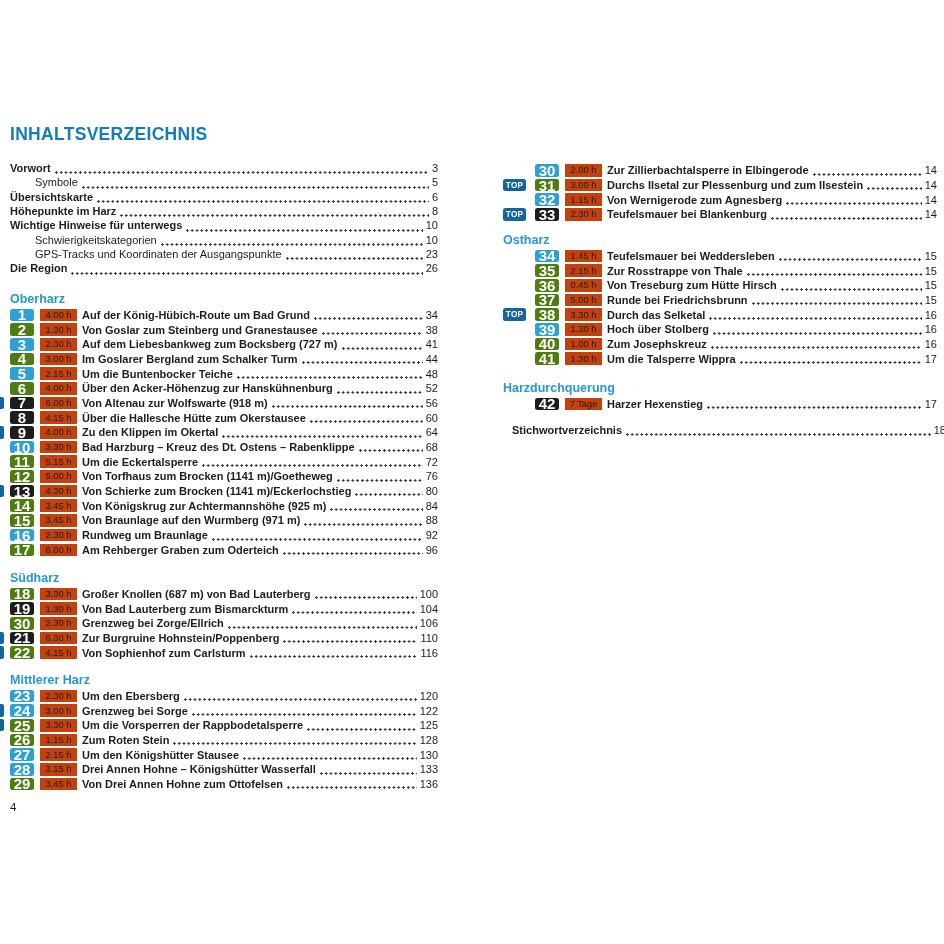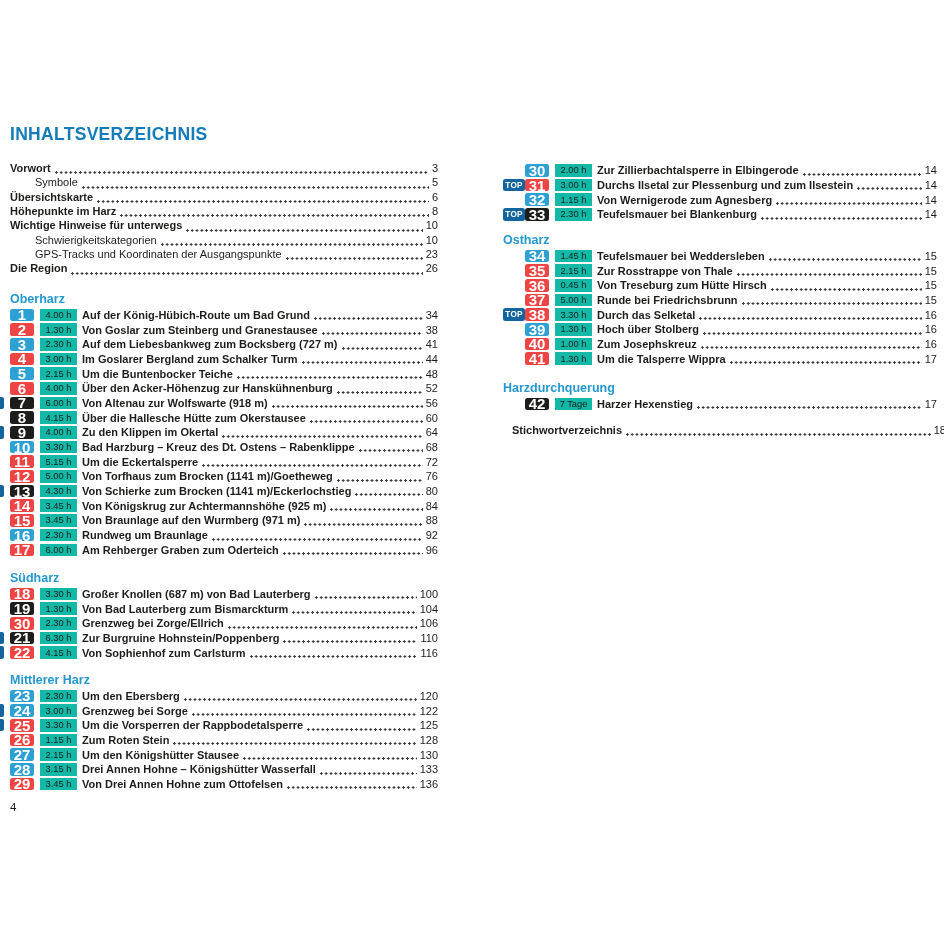--- a/index.html
+++ b/index.html
@@ -23,35 +23,35 @@
   .frow.sub{padding-left:25px;}
   
   .sec-h{height:15.5px;font-size:12.5px;font-weight:700;color:#2598d0;}
   .trow{display:flex;align-items:center;height:14.7px;position:relative;}
   .num{
     flex:none;width:24px;height:12.6px;border-radius:2.5px;
     color:#fff;font-size:15px;font-weight:700;
     display:flex;align-items:center;justify-content:center;
   }
   .c-blue{background:#2da0d4;}
-  .c-red{background:#ef4444;}
+  .c-red{background:#4d7c0f;}
   .c-black{background:#1d1d1b;}
   .time{
-    flex:none;width:37px;height:12.6px;margin-left:6px;background:#14b8a6;
+    flex:none;width:37px;height:12.6px;margin-left:6px;background:#c2410c;
     font-size:9.3px;display:flex;align-items:center;justify-content:center;white-space:nowrap;
   }
   .ttl{margin-left:5px;font-size:11px;font-weight:700;white-space:nowrap;}
   .dots{
     flex:1;align-self:stretch;min-width:8px;margin:0 3px;
     background-image:radial-gradient(circle,#3a3a3a 1.05px,transparent 1.25px);
     background-size:4.8px 3px;background-repeat:repeat-x;background-position:left bottom 2px;
   }
   .pg{font-size:11px;white-space:nowrap;}
   
-  .topslot{flex:none;width:22px;display:flex;align-items:center;}
+  .topslot{flex:none;width:32px;display:flex;align-items:center;}
   .topbadge{
     width:23px;height:12.6px;border-radius:2.5px;background:#1464a0;color:#fff;
     font-size:8.2px;font-weight:700;display:flex;align-items:center;justify-content:center;
     letter-spacing:.2px;
   }
   
   .sliver{
     position:absolute;left:-10px;top:1px;width:4px;height:12.6px;
     background:#1464a0;border-radius:0 2px 2px 0;
   }

